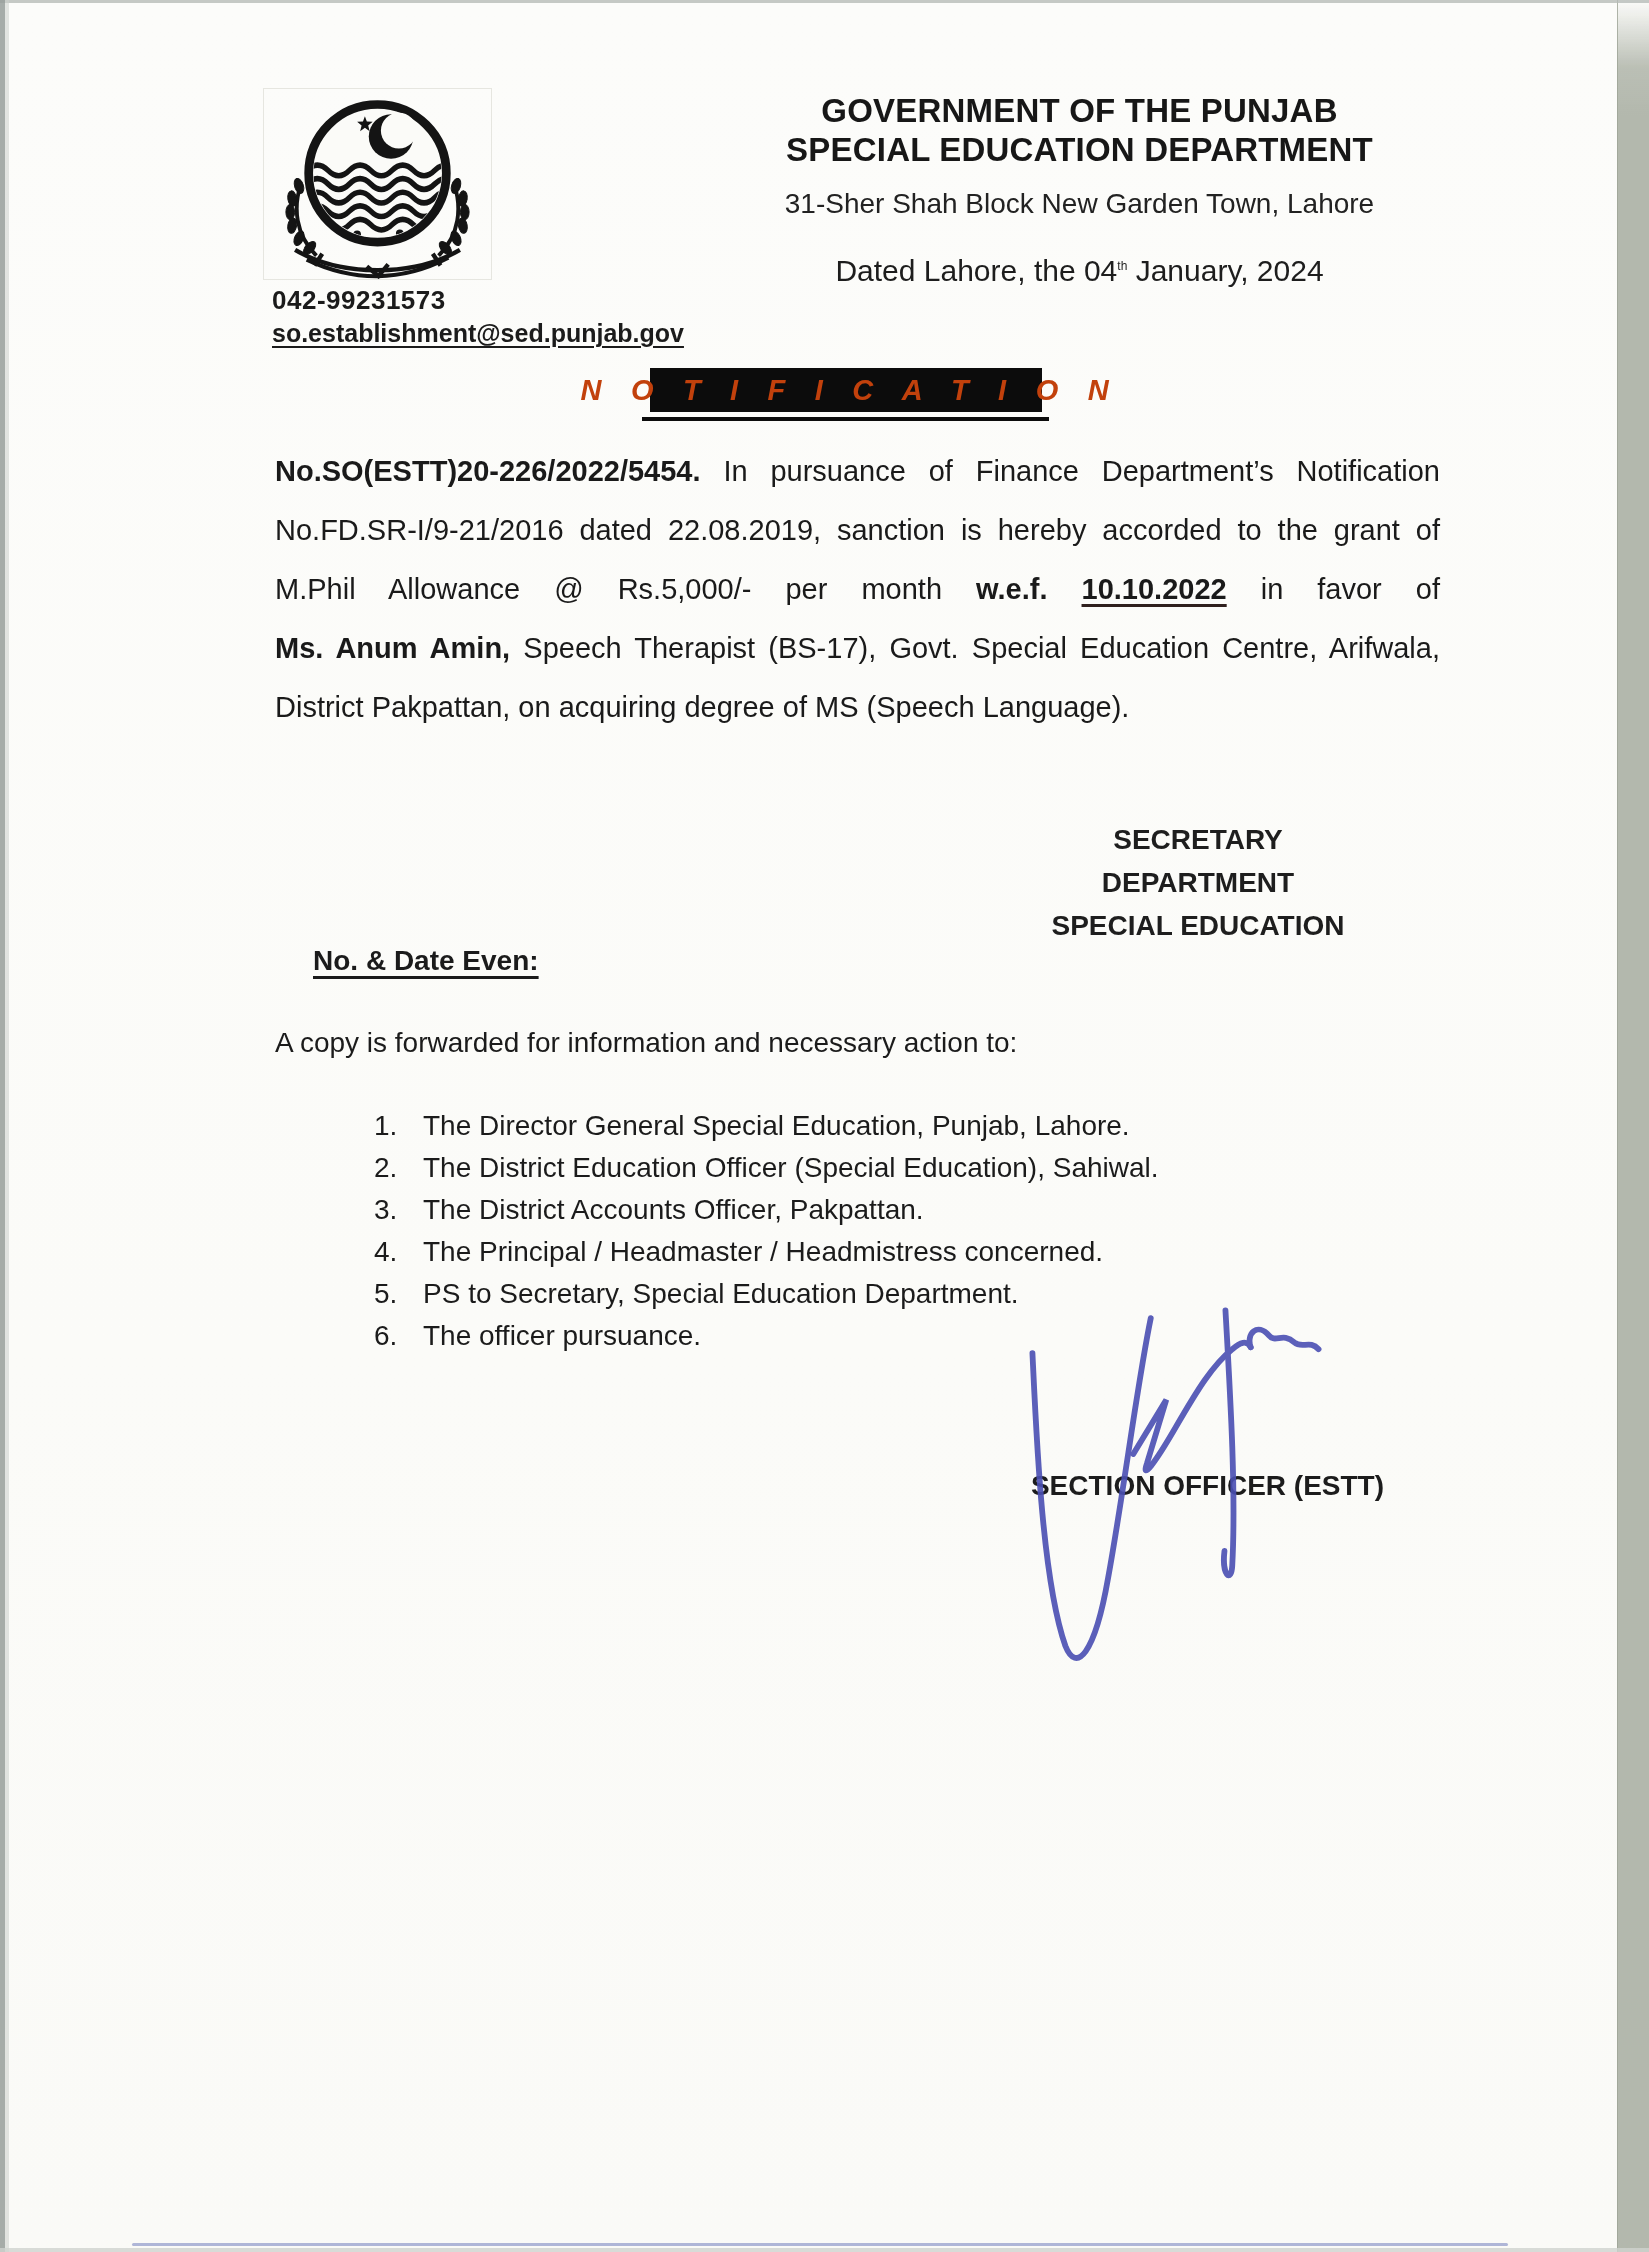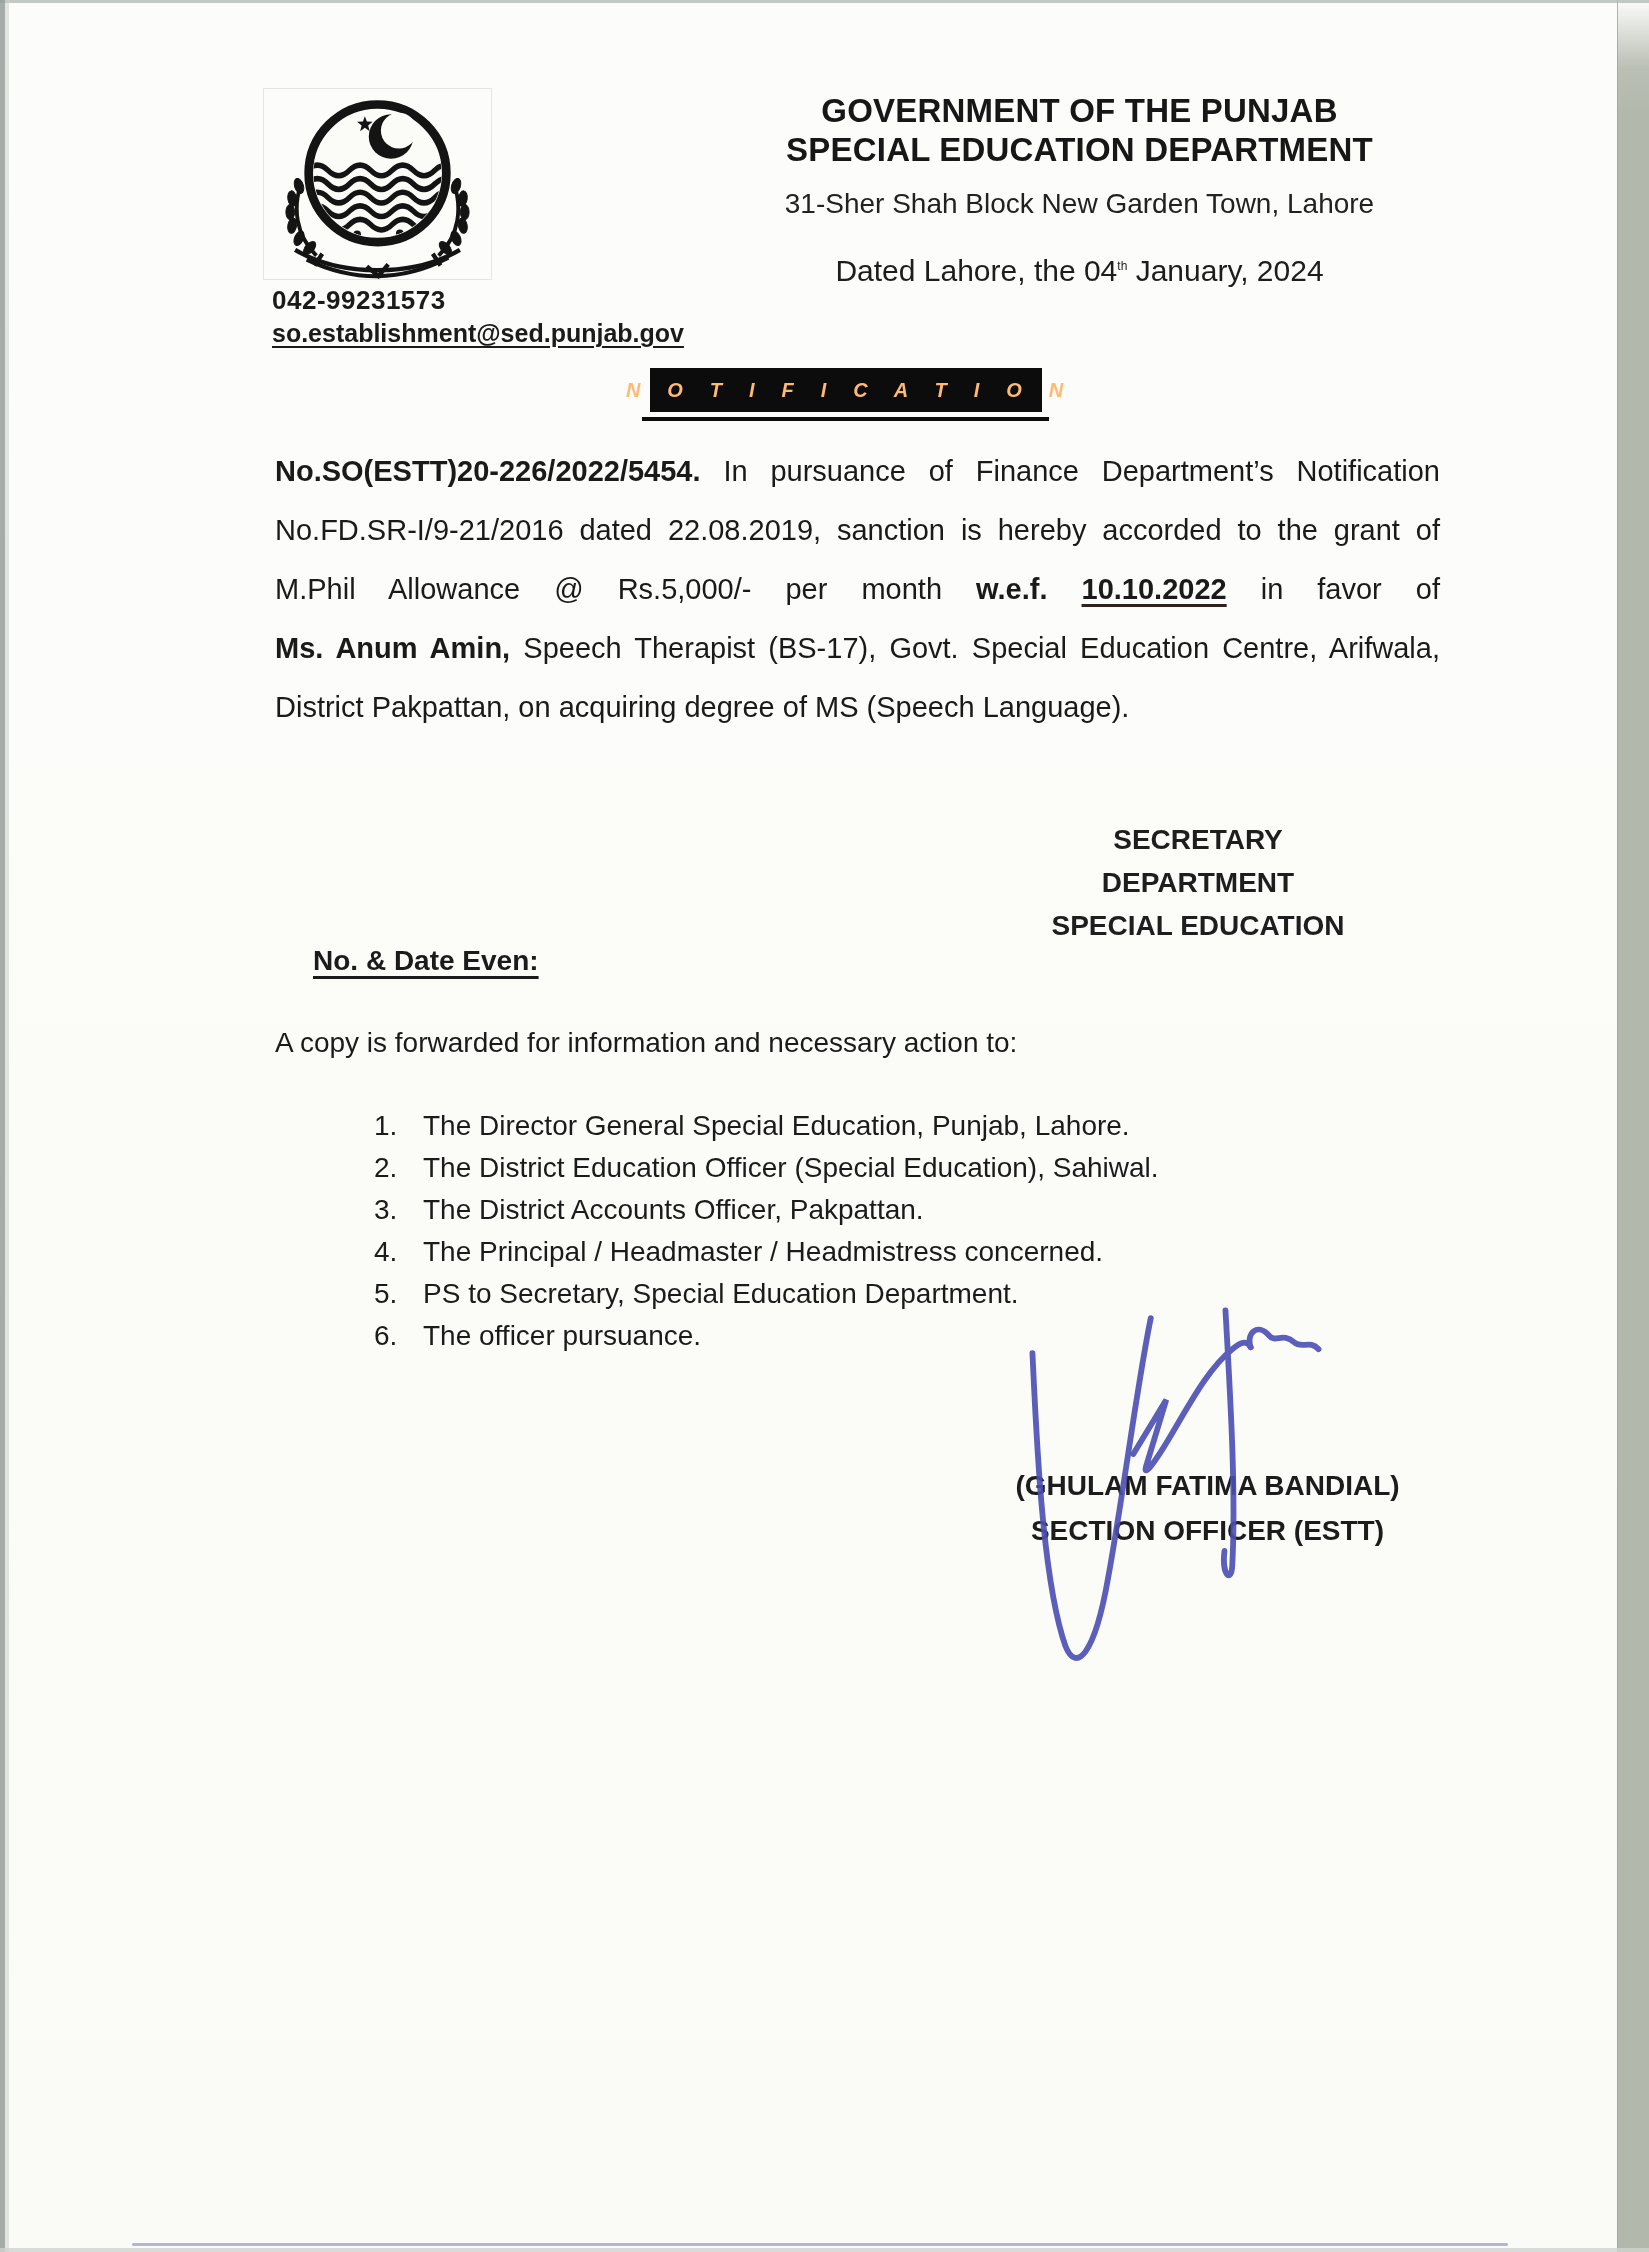--- a/index.html
+++ b/index.html
@@ -26,21 +26,21 @@
   .contact .email{font-weight:bold;font-size:25px;text-decoration:underline;text-decoration-thickness:2.4px;text-underline-offset:3.9px;}
   
   .header-block{left:728px;top:91px;width:703px;text-align:center;}
   .org1,.org2{font-weight:bold;font-size:33px;line-height:39px;letter-spacing:0.2px;color:#171717;}
   .addr{font-size:28px;line-height:33px;margin-top:18px;color:#222;}
   .dateline{font-size:30px;margin-top:34px;color:#1d1d1d;}
   .dateline sup{font-size:12px;}
   
   .notif-bar{left:650px;top:368px;width:392px;height:44px;background:#0c0c0c;
     display:flex;align-items:center;justify-content:center;}
-  .notif-bar span{color:#fdba74;font-weight:bold;font-style:italic;font-size:20px;
+  .notif-bar span{color:#c2410c;font-weight:bold;font-style:italic;font-size:29px;
     letter-spacing:10.7px;padding-left:7.8px;white-space:nowrap;}
   .notif-underline{left:642px;top:417px;width:407px;height:3.9px;background:#0c0c0c;}
   
   .body-text{left:275px;top:442px;width:1165px;font-size:29px;line-height:59px;color:#1a1a1a;}
   .jline{text-align:justify;text-align-last:justify;}
   .lline{text-align:left;}
   .b{font-weight:bold;}
   .bu{font-weight:bold;text-decoration:underline;text-decoration-thickness:2.9px;text-underline-offset:4.9px;text-decoration-color:#30201e;}
   
   .secretary{left:1004px;top:818px;width:388px;text-align:center;font-weight:bold;
@@ -185,21 +185,20 @@
         <span class="cc-num">5.</span>
         <span>PS to Secretary, Special Education Department.</span>
       </div>
     <div class="cc-row">
         <span class="cc-num">6.</span>
         <span>The officer pursuance.</span>
       </div>
   </div>
 
   <div class="abs sign-text">
-    <div>(GHULAM FATIMA BANDIAL)</div>
     <div>SECTION OFFICER (ESTT)</div>
   </div>
 
   <div class="abs sign-ink">
     <svg viewBox="0 0 366 404" width="355" height="392">
       <g fill="none" stroke="#4a4fb3" stroke-width="6" stroke-linecap="round" opacity="0.9">
         <path d="M52,66 C56,150 62,300 86,368 C97,396 116,378 130,298 C146,210 160,98 174,30"></path>
         <path d="M156,170 L190,114 L170,180 C164,198 178,180 200,142 C222,104 238,78 258,62 C266,55 273,52 277,60"></path>
         <path d="M277,60 C272,46 284,34 296,48 C303,56 310,44 322,55 C330,62 338,52 347,62"></path>
         <path d="M251,22 C256,110 262,210 258,285 C257,304 247,295 250,270"></path>

